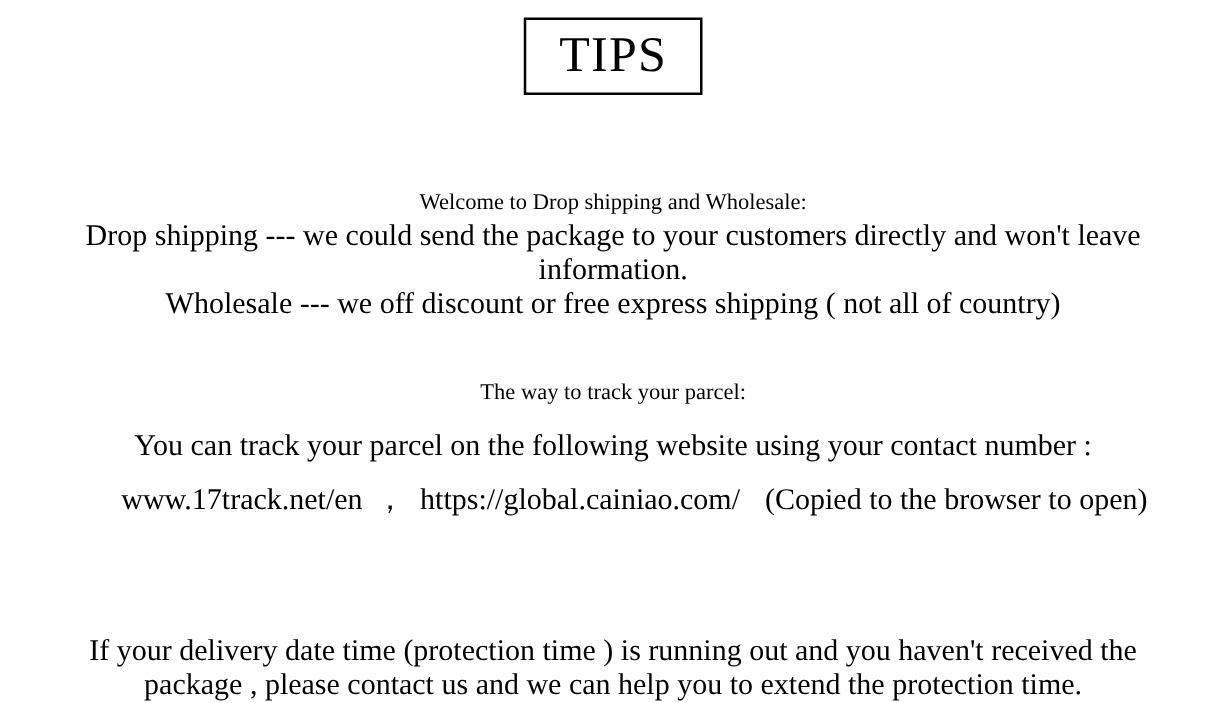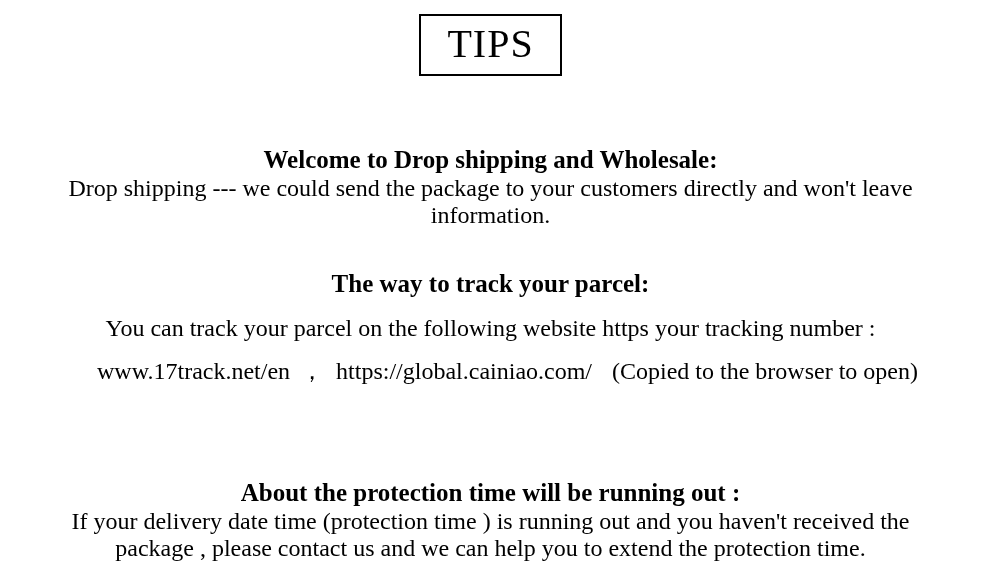--- a/index.html
+++ b/index.html
@@ -37,22 +37,22 @@
     letter-spacing: 1px;
     font-weight: 400;
     text-align: center;
   }
   .section {
     width: 100%;
     text-align: center;
   }
   .section-heading {
     font-family: "Liberation Serif", serif;
-    font-weight: bold;
-    font-size: 25px;
+    font-weight: normal;
+    font-size: 18px;
     line-height: 30px;
     text-align: center;
   }
   .body-line {
     font-family: "Liberation Serif", serif;
     font-size: 24px;
     line-height: 27px;
     text-align: center;
   }
   .s1 { margin-top: 30px; }
@@ -75,31 +75,31 @@
 <div class="page">
 
   <div class="tips-box">
     <div class="tips-title">TIPS</div>
   </div>
 
   <div class="section s1">
     <div class="section-heading">Welcome to Drop shipping and Wholesale:</div>
     <div class="para-block s1-body">
       <div class="body-line">Drop shipping --- we could send the package to your customers directly and won't leave information.</div>
+      <div class="body-line">Wholesale --- we off discount or free express shipping ( not all of country)</div>
     </div>
   </div>
 
   <div class="section s2">
     <div class="section-heading">The way to track your parcel:</div>
-    <div class="body-line s2-line1">You can track your parcel on the following website https your tracking number :</div>
+    <div class="body-line s2-line1">You can track your parcel on the following website using your contact number :</div>
     <div class="body-line s2-line2">
       <span>www.17track.net/en</span><span class="gap-small"></span><span class="sep-comma">，</span><span class="gap-small"></span><span>https://global.cainiao.com/</span><span class="gap-small"></span><span class="gap-small"></span><span>(Copied to the browser to open)</span>
     </div>
   </div>
 
   <div class="section s3">
-    <div class="section-heading">About the protection time will be running out :</div>
     <div class="para-block s3-body">
       <div class="body-line">If your delivery date time (protection time ) is running out and you haven't received the package , please contact us and we can help you to extend the protection time.</div>
     </div>
   </div>
 
 </div>
 
 </body></html>

